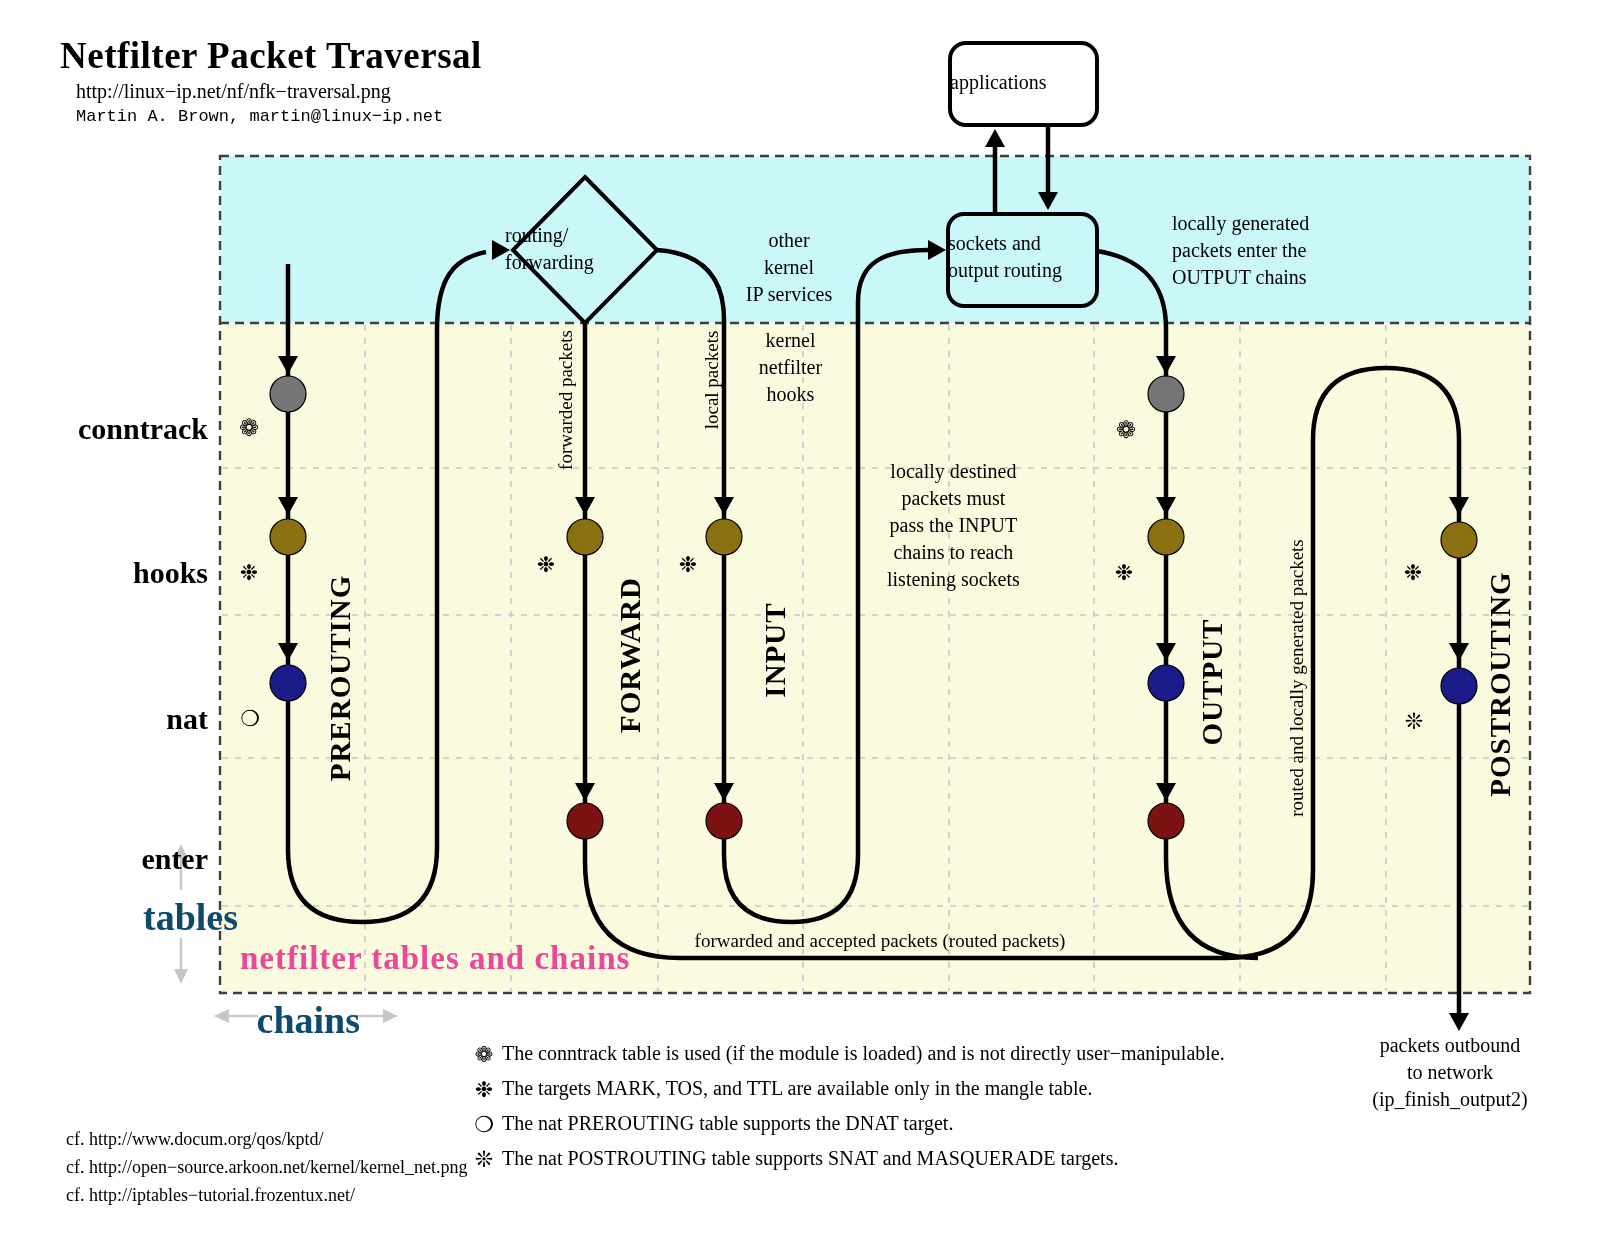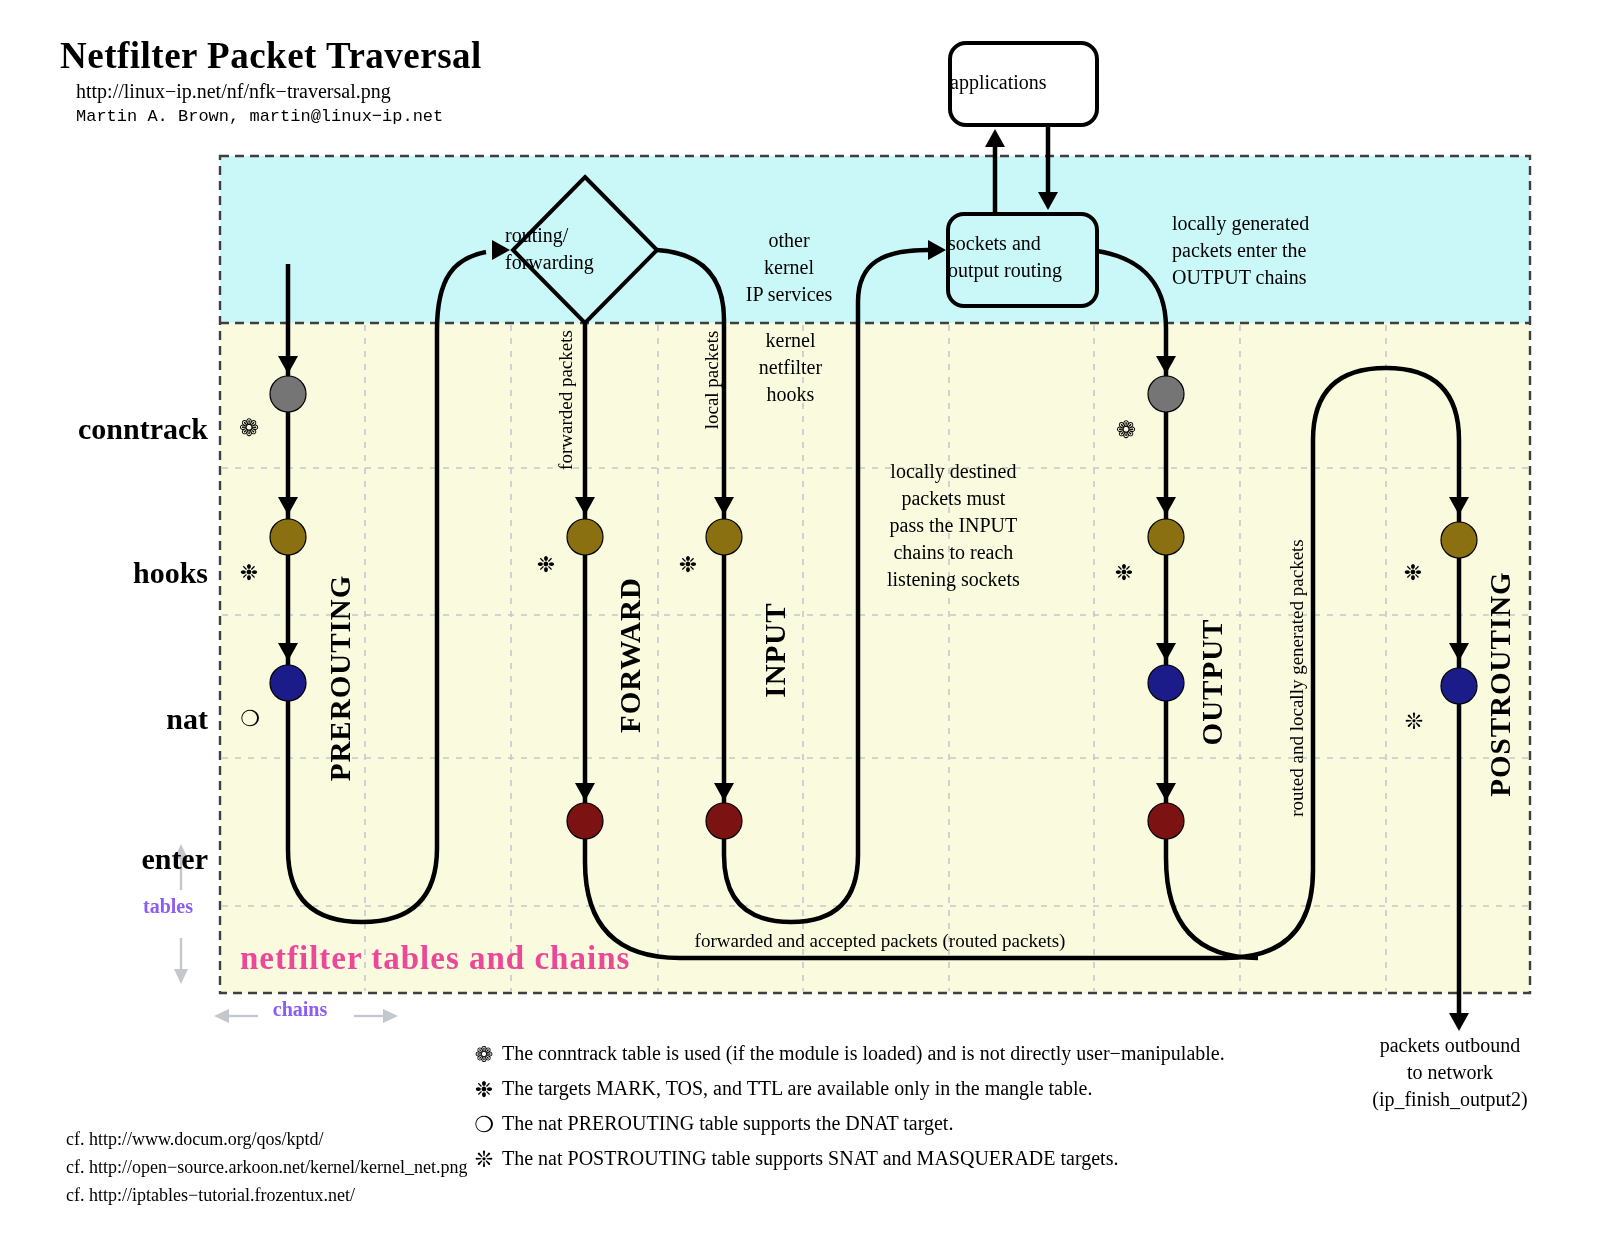--- a/index.html
+++ b/index.html
@@ -11,21 +11,21 @@
   .sub{font-size:20px;}
   .auth{font-size:17px;font-family:Liberation Mono, monospace;}
   .note{font-size:20px;line-height:27px;}
   .note-c{text-align:center;}
   .small-note{font-size:19px;}
   .rot{transform:rotate(-90deg);transform-origin:center center;text-align:center;white-space:nowrap;}
   .chain-lbl{font-size:29px;font-weight:bold;letter-spacing:1px;line-height:34px;height:34px;}
   .vlabel{font-size:19px;line-height:22px;height:22px;}
   .rowlbl{font-size:30px;font-weight:bold;text-align:right;line-height:38px;margin-top:32px;}
   .watermark{font-size:33px;font-weight:bold;color:#ec4899;letter-spacing:1px;}
-  .axislbl{font-size:20px;font-weight:bold;color:#8b5cf6;text-align:center;}
+  .axislbl{font-size:38px;font-weight:bold;color:#0c4a6e;text-align:right;}
   .sym{position:absolute;transform:translate(-50%,-50%);font-family:"DejaVu Sans",sans-serif;line-height:1;}
   .sym-22{font-size:22px;}
   .sym-24{font-size:24px;}
   .legend-row{position:absolute;left:466px;font-size:20px;white-space:nowrap;}
   .legend-glyph{display:inline-block;width:36px;text-align:center;font-family:"DejaVu Sans",sans-serif;font-size:22px;vertical-align:-2px;}
   .ref{font-size:18px;white-space:nowrap;}
   .boxlbl{font-size:20px;line-height:27px;text-align:left;}
 </style>
 </head>
 <body>

